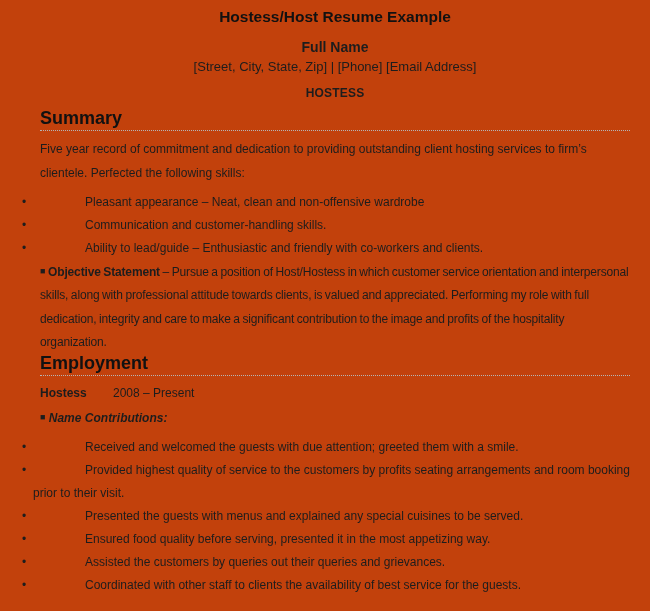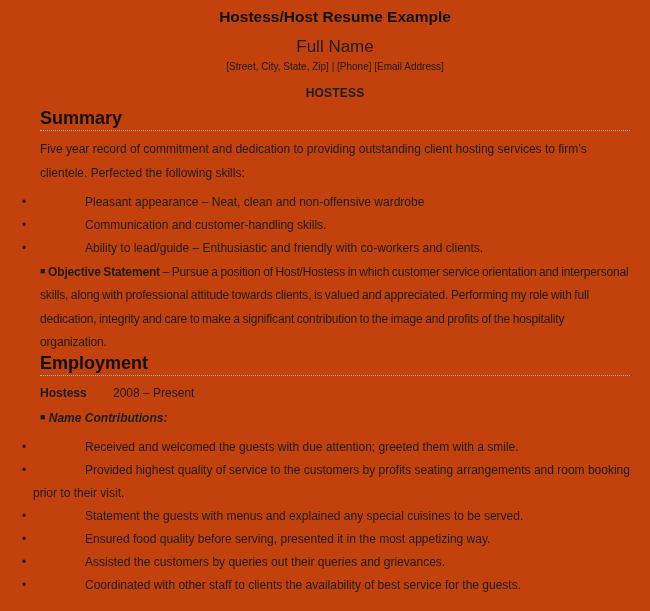--- a/index.html
+++ b/index.html
@@ -26,28 +26,28 @@
   .doc-title {
     text-align: center;
     font-size: 15.5px;
     font-weight: bold;
     line-height: 20px;
     color: #111111;
   }
   .full-name {
     margin-top: 11px;
     text-align: center;
-    font-size: 17px;
-    font-weight: normal;
+    font-size: 14px;
+    font-weight: bold;
     line-height: 18px;
   }
   .contact-line {
     margin-top: 2px;
     text-align: center;
-    font-size: 10px;
+    font-size: 13px;
     line-height: 18px;
   }
   .role-title {
     margin-top: 9px;
     text-align: center;
     font-size: 12px;
     font-weight: bold;
     line-height: 17px;
     letter-spacing: 0.2px;
   }
@@ -177,21 +177,21 @@
     <li>
       <span class="bullet">•</span>
       <span>Received and welcomed the guests with due attention; greeted them with a smile.</span>
     </li>
     <li>
       <span class="bullet">•</span>
       <span>Provided highest quality of service to the customers by profits seating arrangements and room booking prior to their visit.</span>
     </li>
     <li>
       <span class="bullet">•</span>
-      <span>Statement the guests with menus and explained any special cuisines to be served.</span>
+      <span>Presented the guests with menus and explained any special cuisines to be served.</span>
     </li>
     <li>
       <span class="bullet">•</span>
       <span>Ensured food quality before serving, presented it in the most appetizing way.</span>
     </li>
     <li>
       <span class="bullet">•</span>
       <span>Assisted the customers by queries out their queries and grievances.</span>
     </li>
     <li>

